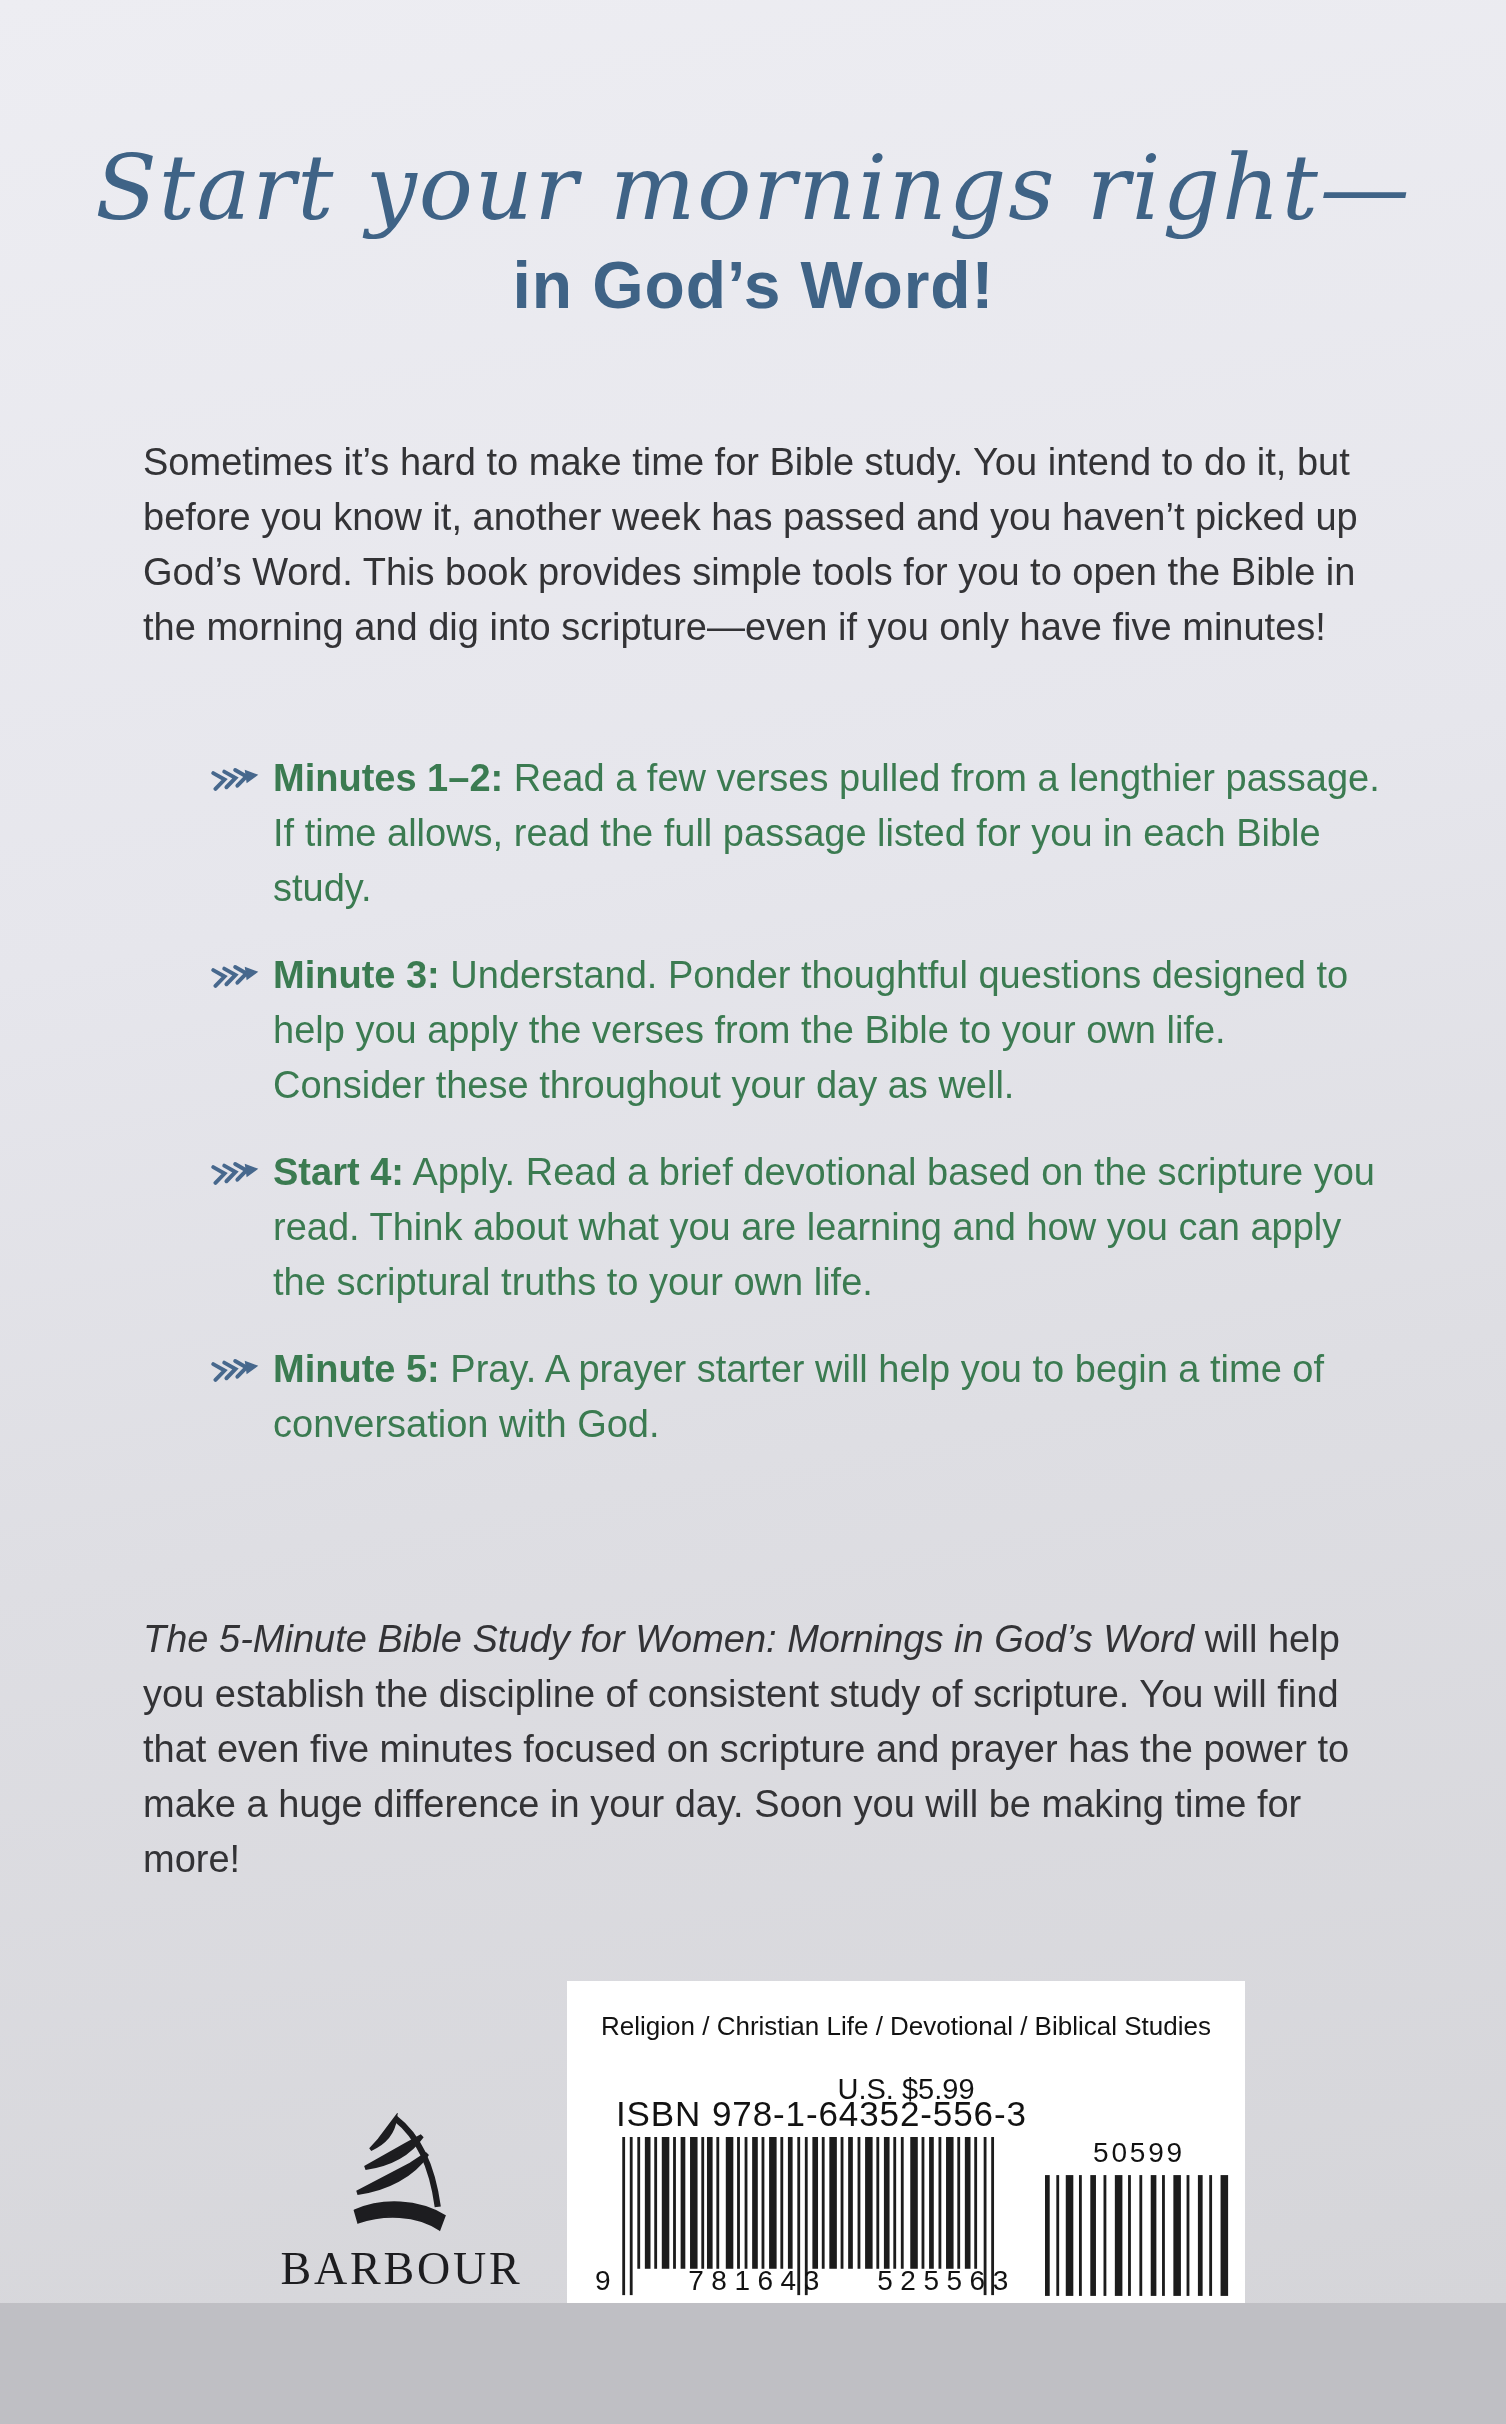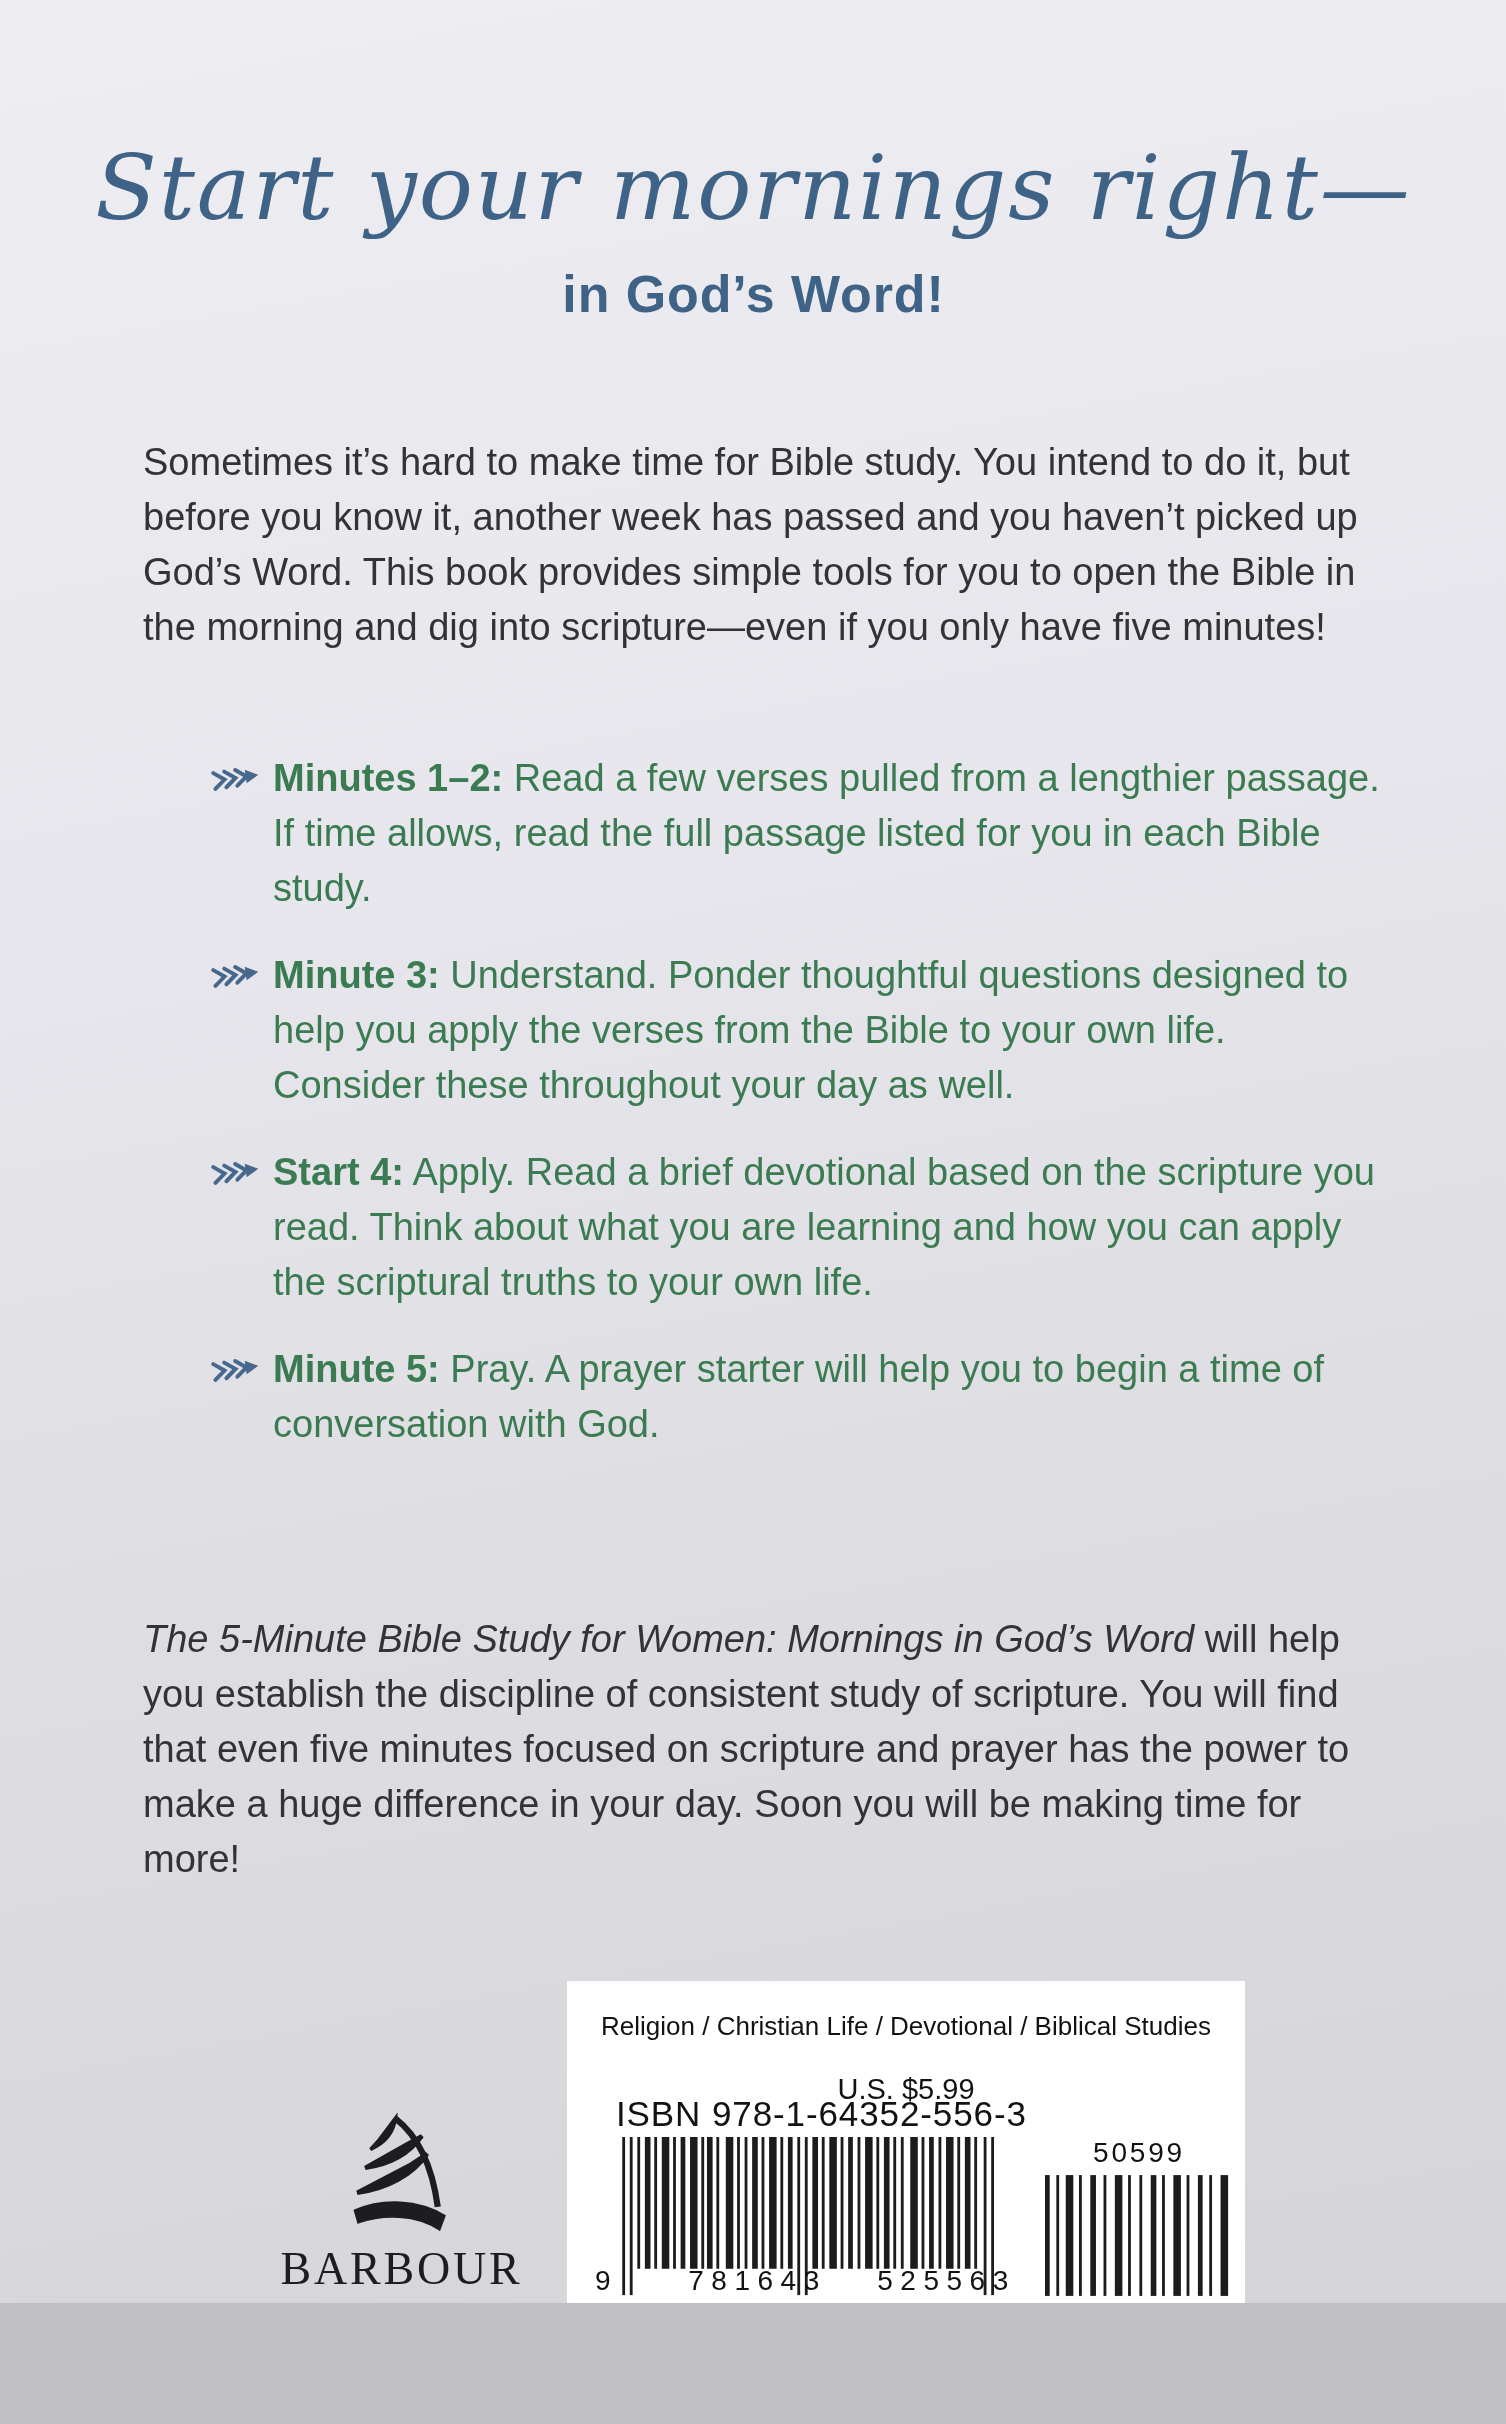--- a/index.html
+++ b/index.html
@@ -27,25 +27,25 @@
   .headline{position:absolute;top:132px;left:0;right:0;text-align:center;}
   .headline-script{
     font-family:"DejaVu Serif",serif;
     font-style:italic;
     font-size:90px;
     letter-spacing:1.9px;
     color:var(--heading-blue);
     line-height:1.25;
   }
   .headline-sub{
-    font-size:52px;
+    font-size:66px;
     font-weight:600;
     letter-spacing:0.9px;
     color:var(--heading-blue);
-    margin-top:19px;
+    margin-top:2px;
   }
 
   
   .intro{
     position:absolute;top:435px;left:143px;width:1238px;
     font-size:38px;line-height:55px;color:var(--body-ink);
   }
   .bullets{position:absolute;top:751px;left:211px;width:1177px;}
   .bullet{display:flex;align-items:flex-start;margin-bottom:32px;}
   .bullet-icon{flex:0 0 62px;padding-top:11.3px;}

